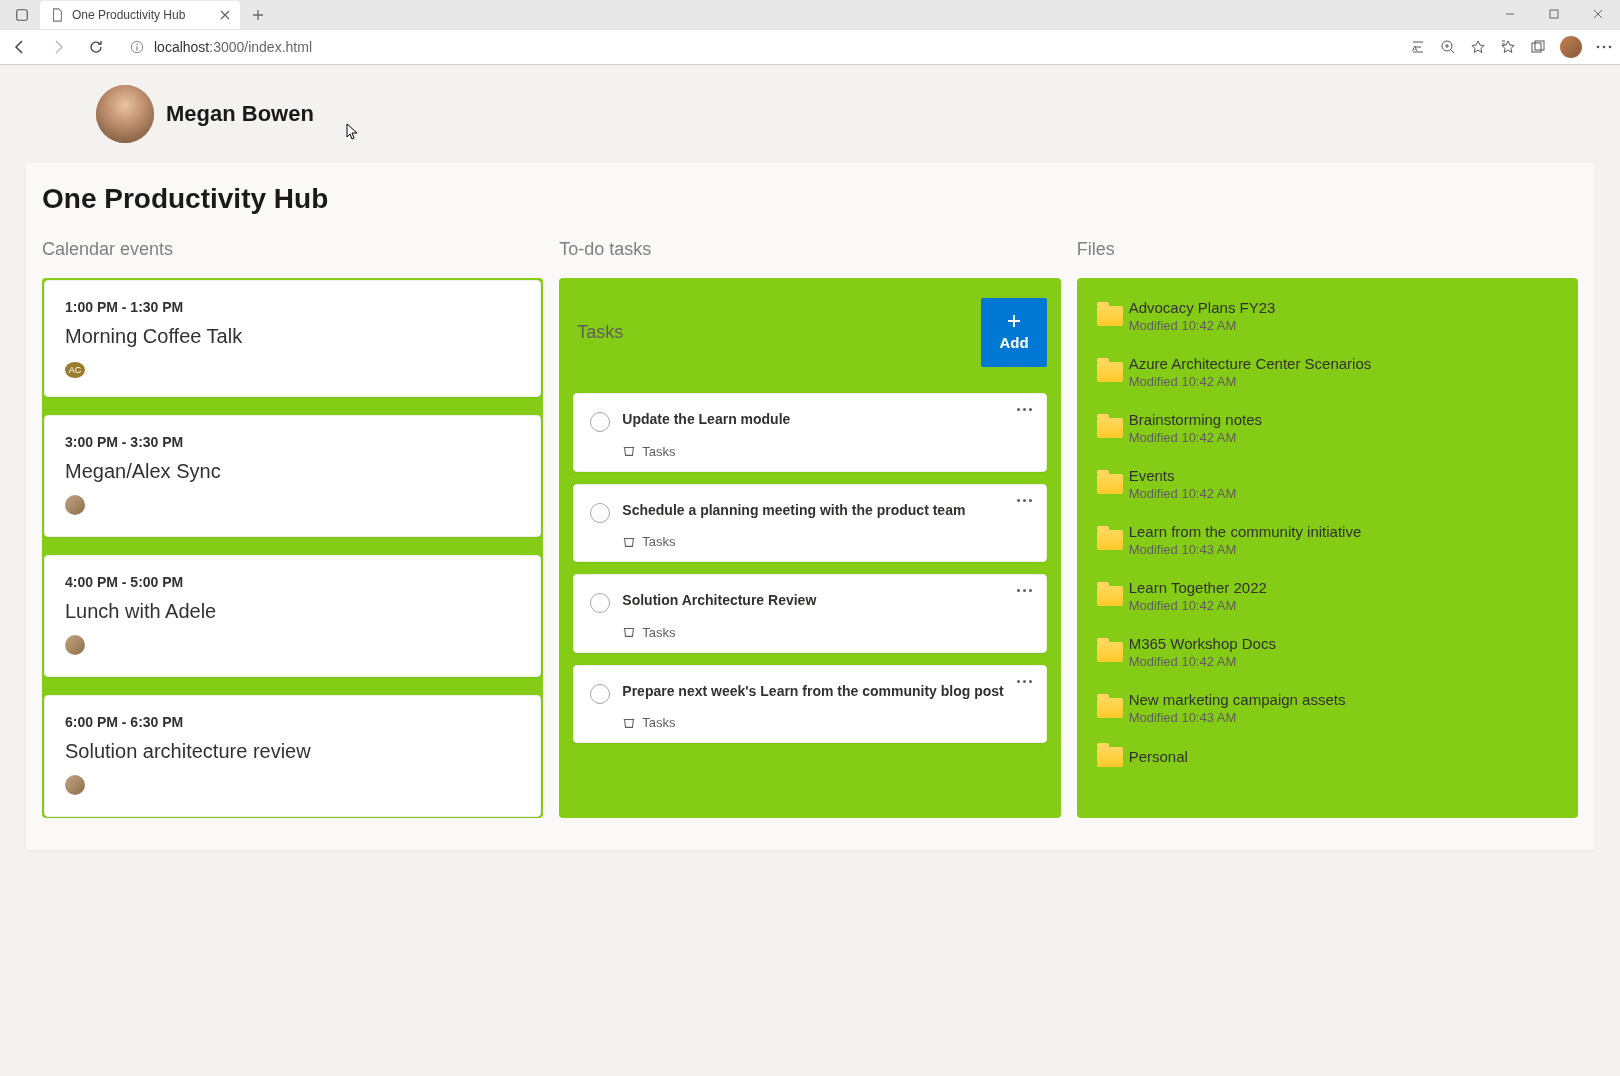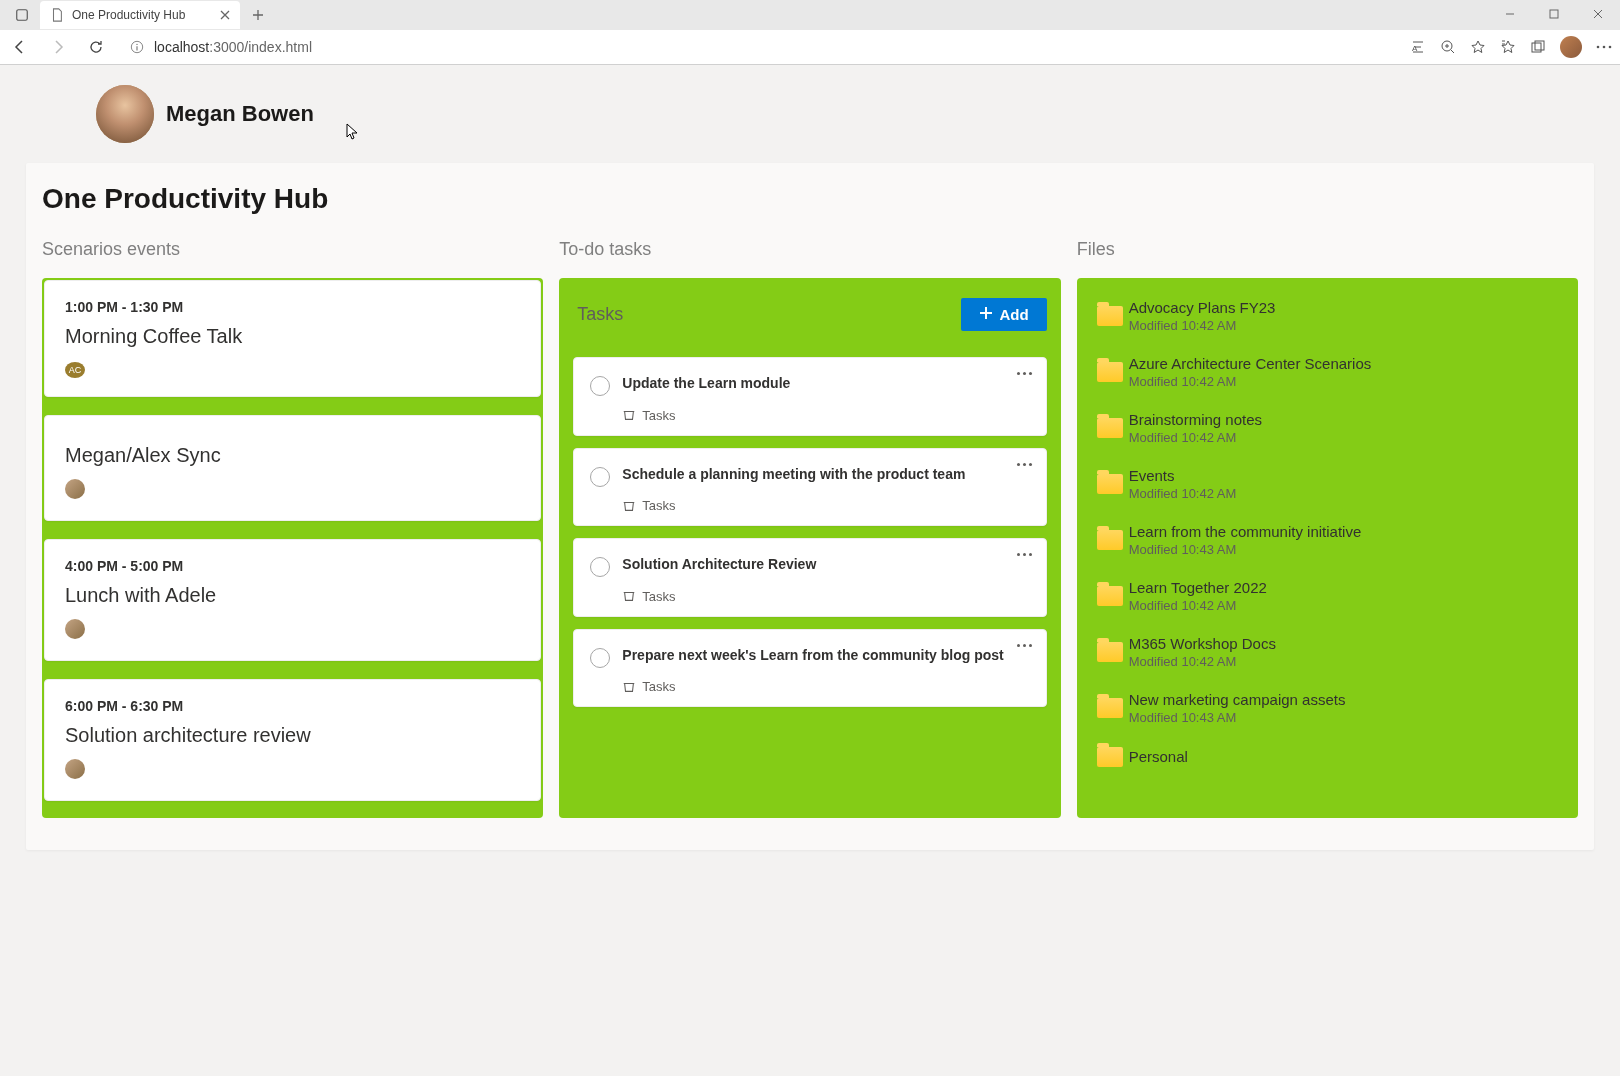--- a/index.html
+++ b/index.html
@@ -151,26 +151,27 @@
     
     .tasks-header {
       display: flex; align-items: center; justify-content: space-between;
       padding: 18px 12px 14px 16px;
     }
     .tasks-title { font-size: 18px; color: #605e5c; font-weight: 400; }
     .add-btn {
       background: #0078d4;
       color: #fff;
       border: none;
-      padding: 8px 18px;
+      padding: 16px 18px;
       font-size: 15px;
       font-weight: 600;
       border-radius: 2px;
-      display: inline-flex; align-items: flex-start; gap: 6px;
+      display: inline-flex; align-items: center; gap: 6px;
       cursor: pointer;
+      flex-direction: column;
     }
     .task-card {
       background: #fff;
       border: 1px solid #eee;
       box-shadow: 0 1px 2px rgba(0,0,0,0.06);
       border-radius: 4px;
       padding: 16px 16px 12px 16px;
       margin: 12px;
       display: flex;
       gap: 12px;
@@ -345,28 +346,29 @@
     <div class="user-avatar"></div>
     <div class="user-name">Megan Bowen</div>
   </div>
 
   <div class="hub">
     <div class="hub-title">One Productivity Hub</div>
 
     <div class="columns">
 
       <div>
-        <div class="col-header">Scenarios events</div>
+        <div class="col-header">Calendar events</div>
         <div class="col-body" id="calendar-list">
             <div class="event-card">
     <div class="event-time">1:00 PM - 1:30 PM</div>
     <div class="event-title">Morning Coffee Talk</div>
     <span class="event-attendee">AC</span>
   </div>
             <div class="event-card">
+    <div class="event-time">3:00 PM - 3:30 PM</div>
     <div class="event-title">Megan/Alex Sync</div>
     <span class="attendee-photo"></span>
   </div>
             <div class="event-card">
     <div class="event-time">4:00 PM - 5:00 PM</div>
     <div class="event-title">Lunch with Adele</div>
     <span class="attendee-photo"></span>
   </div>
             <div class="event-card">
     <div class="event-time">6:00 PM - 6:30 PM</div>

